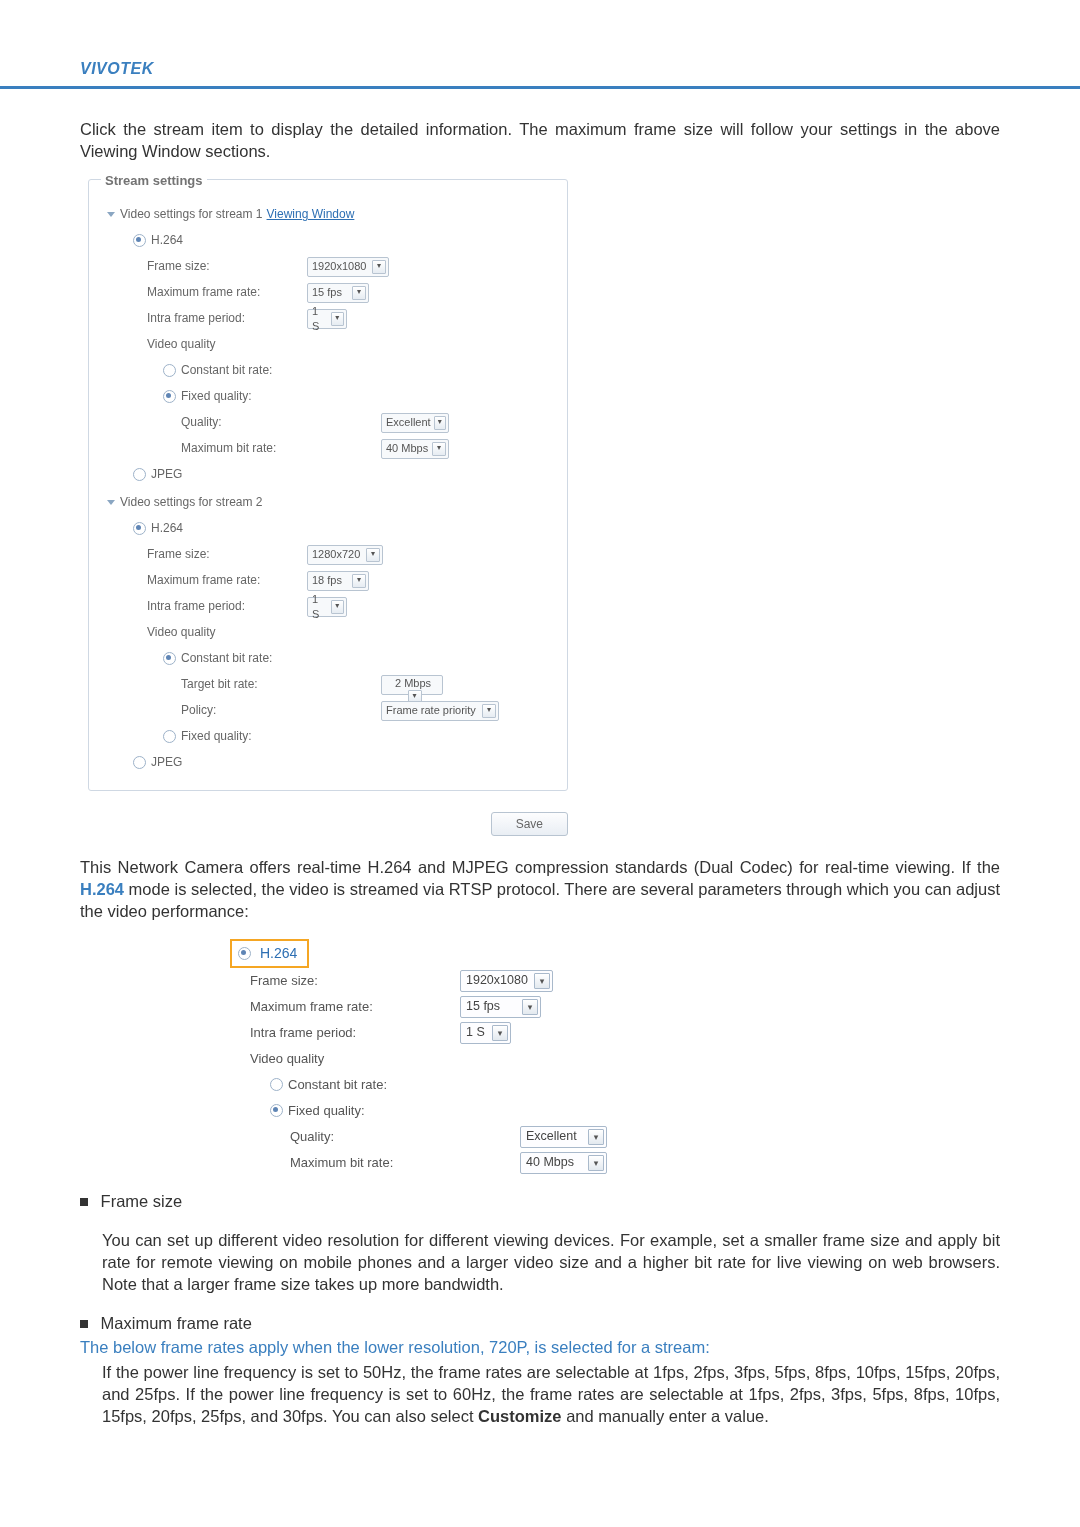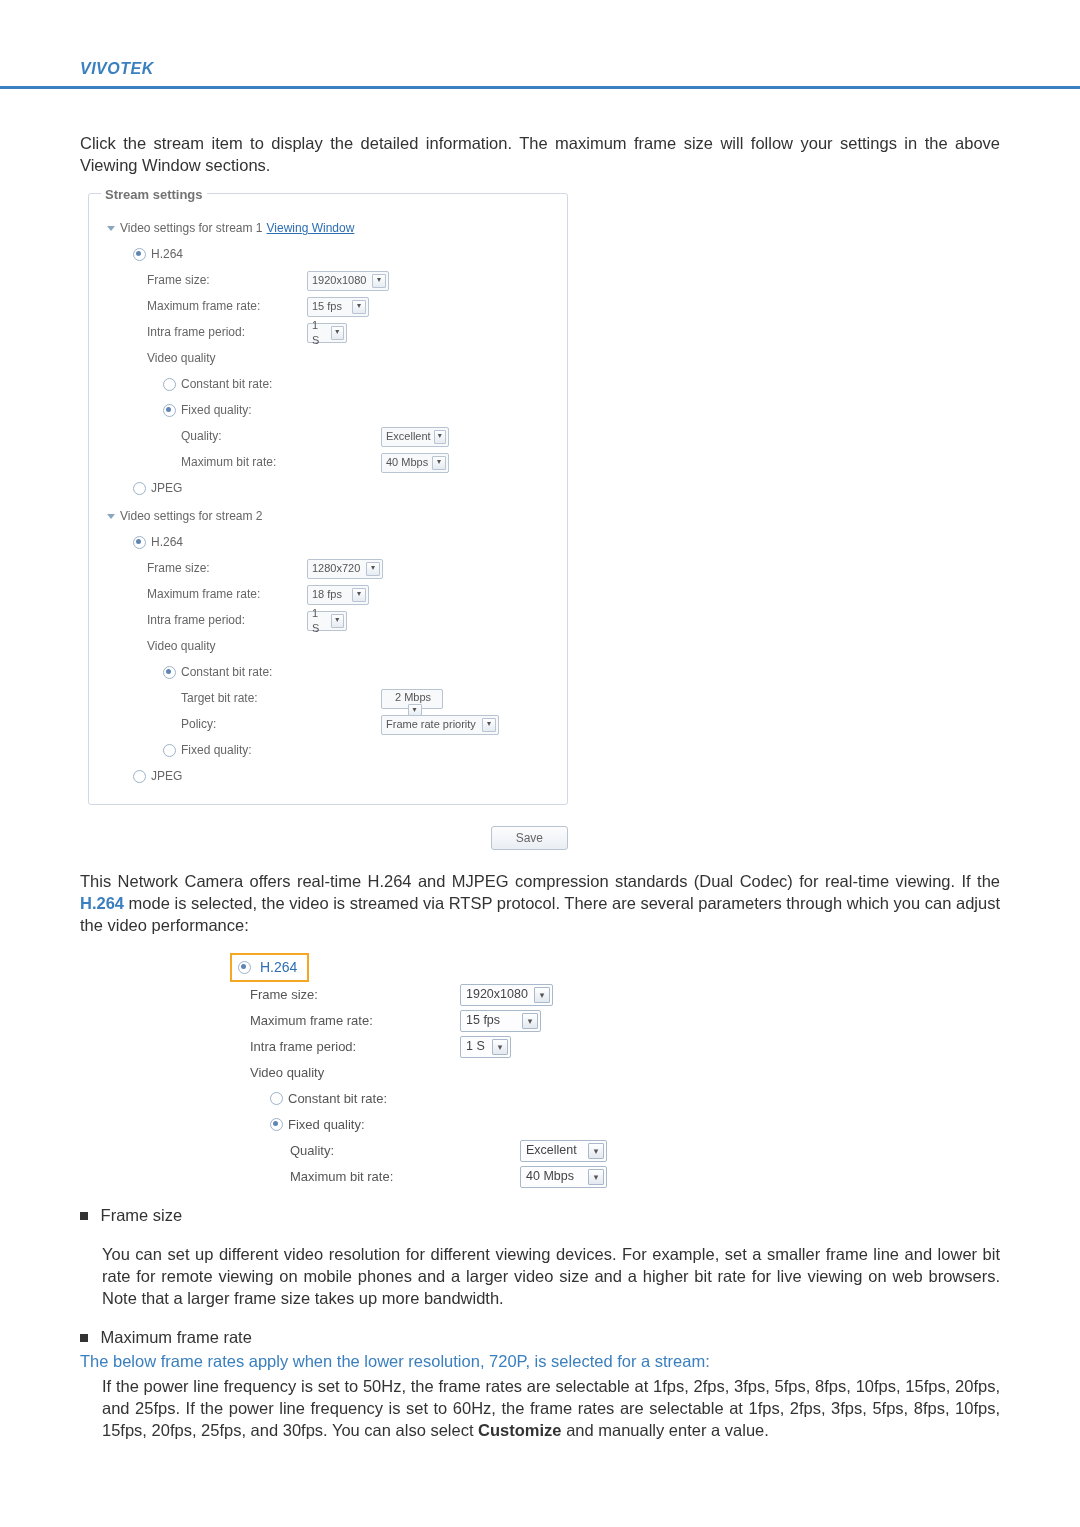--- a/index.html
+++ b/index.html
@@ -20,21 +20,21 @@
     border-bottom: 3px solid #3a7fbf;
   }
   .brand {
     color: #3a7fbf;
     font-style: italic;
     font-weight: bold;
     font-size: 16px;
     letter-spacing: 0.5px;
   }
   .content {
-    padding: 26px 80px 0 80px;
+    padding: 12px 80px 0 80px;
     font-size: 16.5px;
     line-height: 1.35;
   }
   .justify {
     text-align: justify;
   }
   .h264-text {
     color: #3a7fbf;
     font-weight: bold;
   }
@@ -409,21 +409,21 @@
             <span>40 Mbps</span>
             <span class="arrow">▾</span>
           </span>
         </div>
     </div>
 
     <div class="bullet-row">
       <span class="bullet-sq"></span>
       <span class="bullet-label">Frame size</span>
     </div>
-    <p class="sub-para">You can set up different video resolution for different viewing devices. For example, set a smaller frame line and lower bit rate for remote viewing on mobile phones and a larger video size and a higher bit rate for live viewing on web browsers. Note that a larger frame size takes up more bandwidth.</p>
+    <p class="sub-para">You can set up different video resolution for different viewing devices. For example, set a smaller frame size and apply bit rate for remote viewing on mobile phones and a larger video size and a higher bit rate for live viewing on web browsers. Note that a larger frame size takes up more bandwidth.</p>
 
     <div class="bullet-row">
       <span class="bullet-sq"></span>
       <span class="bullet-label">Maximum frame rate</span>
     </div>
     <p class="sub-para blue-note" style="margin:2px 0;">The below frame rates apply when the lower resolution, 720P, is selected for a stream:</p>
     <p class="sub-para" style="margin-top:2px;">
       <span>If the power line frequency is set to 50Hz, the frame rates are selectable at 1fps, 2fps, 3fps, 5fps, 8fps, 10fps, 15fps, 20fps, and 25fps. If the power line frequency is set to 60Hz, the frame rates are selectable at 1fps, 2fps, 3fps, 5fps, 8fps, 10fps, 15fps, 20fps, 25fps, and 30fps. You can also select </span><b>Customize</b><span> and manually enter a value.</span>
     </p>
   </div>

